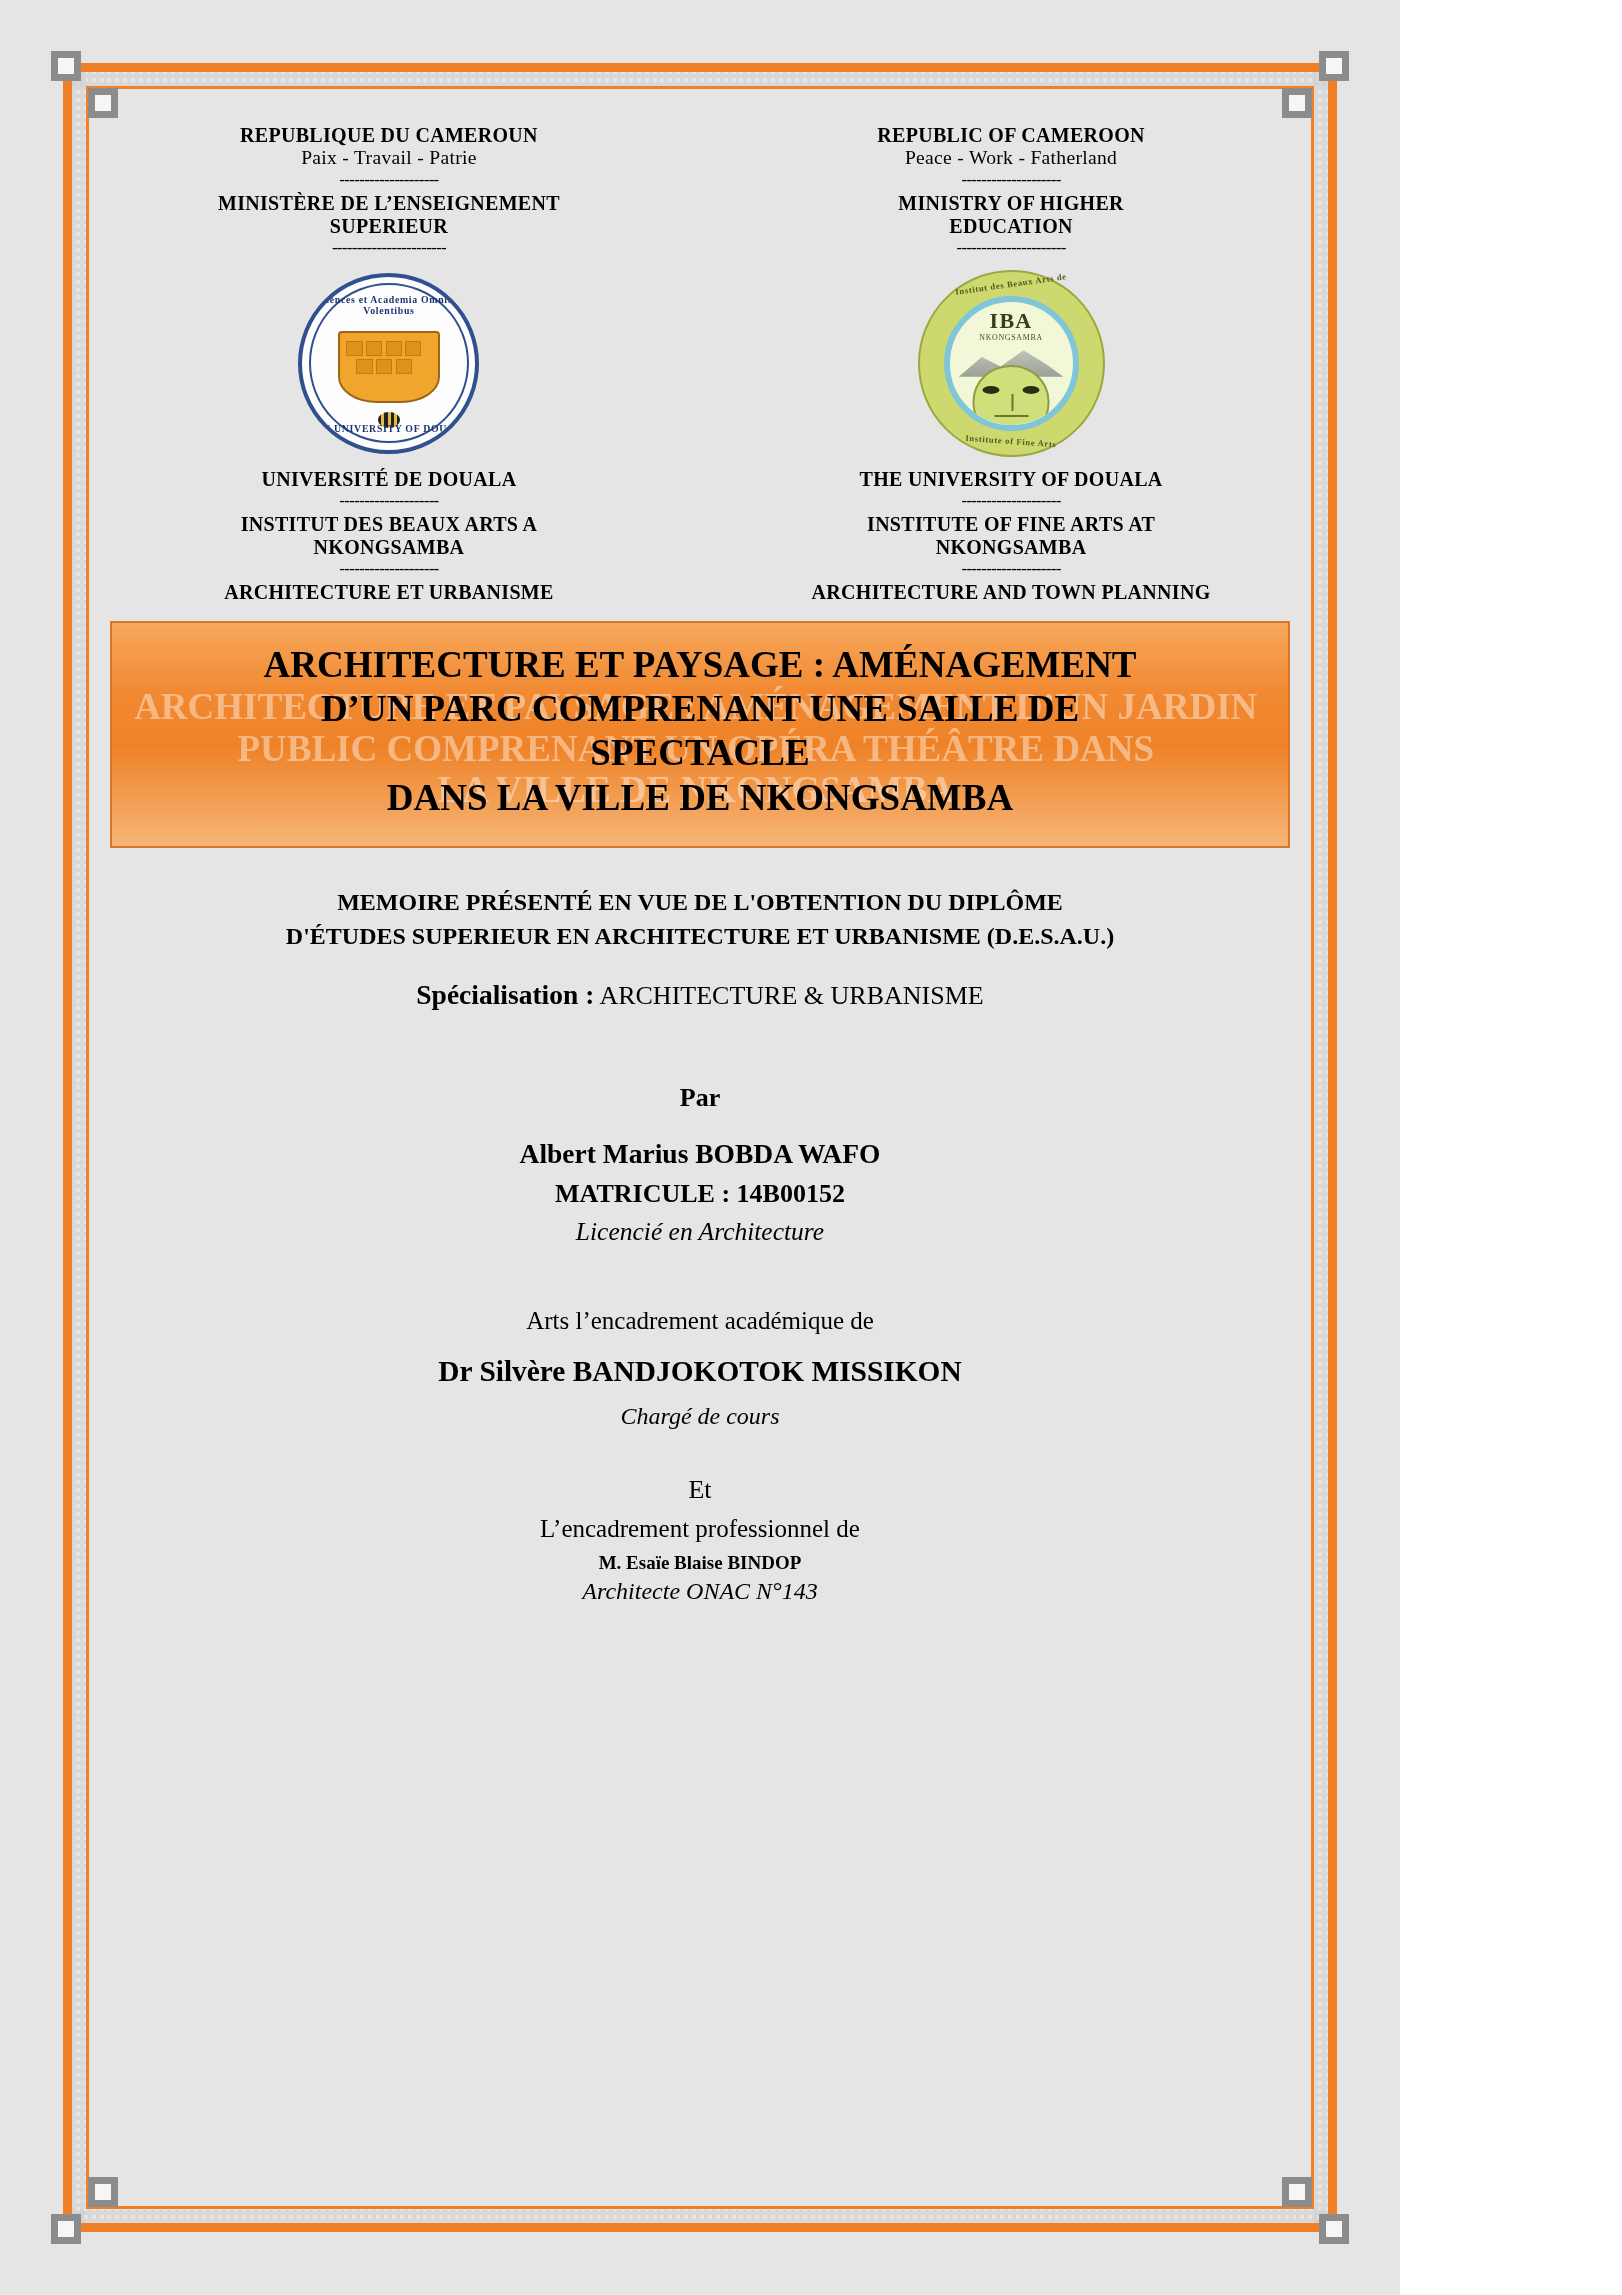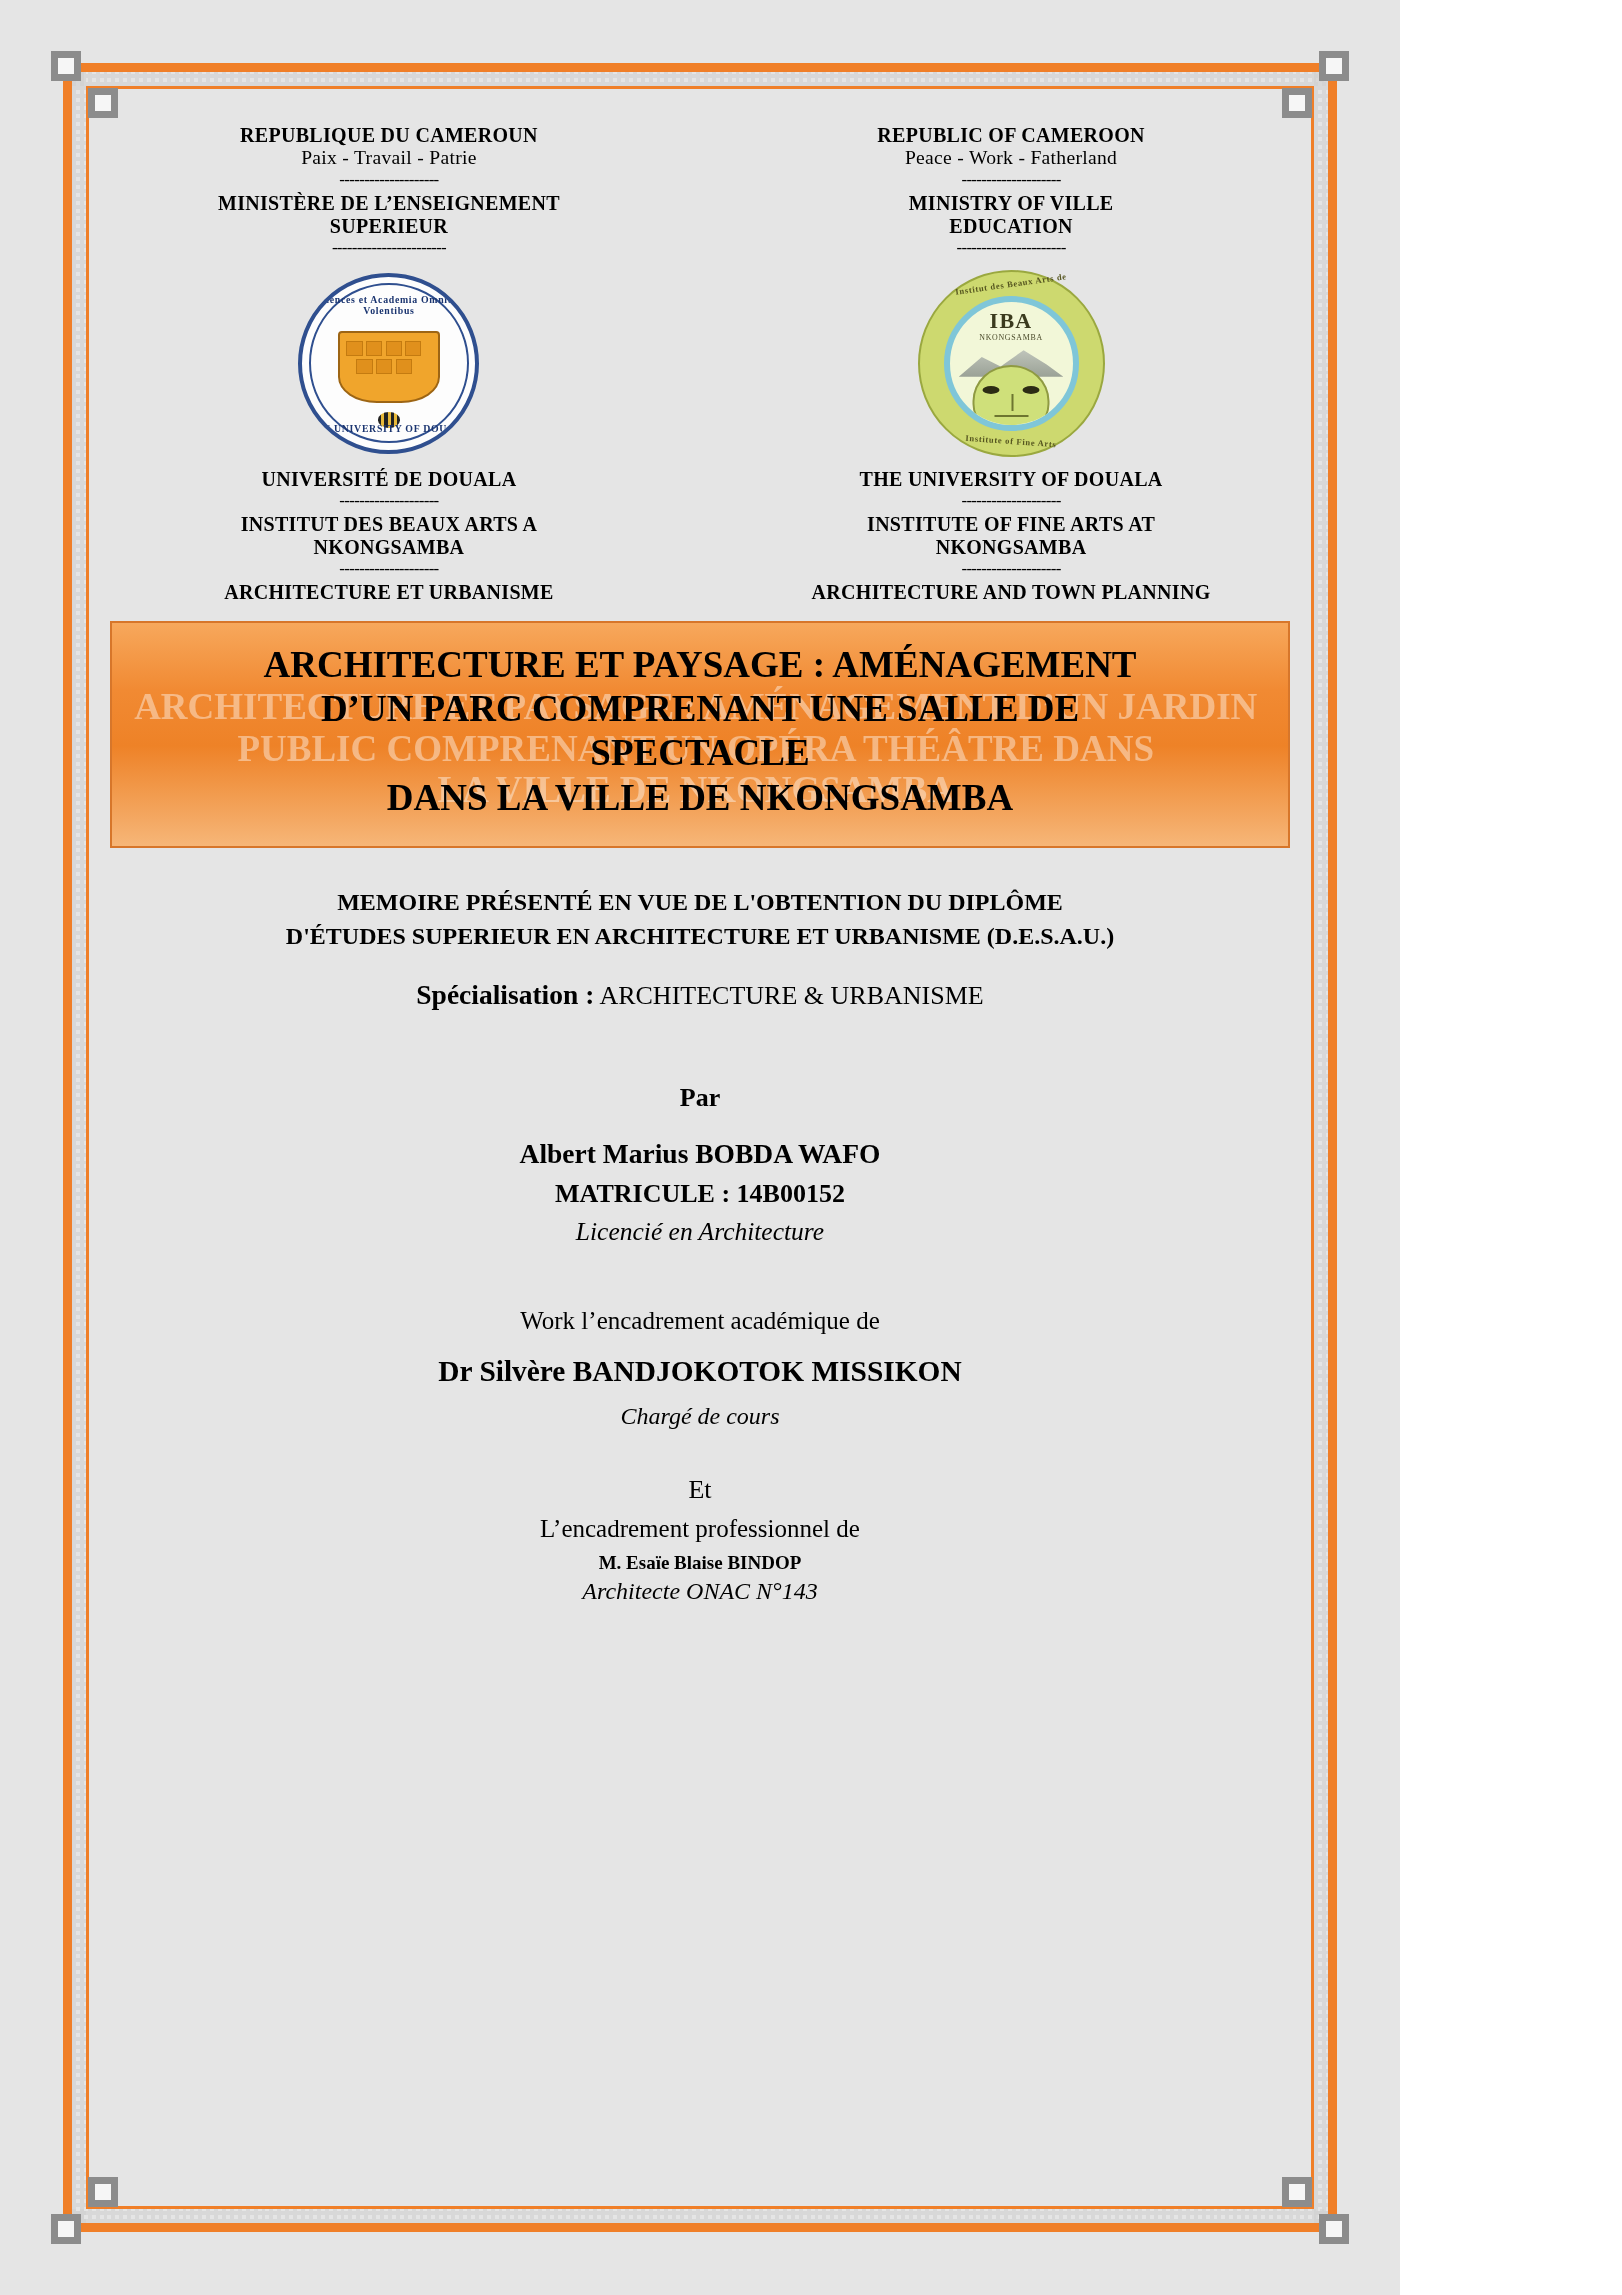--- a/index.html
+++ b/index.html
@@ -479,21 +479,21 @@
           <p class="hline b">NKONGSAMBA</p>
           <p class="dash">--------------------</p>
           <p class="hline b">ARCHITECTURE ET URBANISME</p>
         </div>
       </div>
 
       <div class="head-col">
         <p class="hline b">REPUBLIC OF CAMEROON</p>
         <p class="hline">Peace - Work - Fatherland</p>
         <p class="dash">--------------------</p>
-        <p class="hline b">MINISTRY OF VILLE</p>
+        <p class="hline b">MINISTRY OF HIGHER</p>
         <p class="hline b">EDUCATION</p>
         <p class="dash">----------------------</p>
 
         <div class="logo-wrap">
           <div class="iba">
             <div class="outer"></div>
             <div class="ring-text">
               <div class="ring-label t">Institut des Beaux Arts de</div>
               <div class="ring-label b">Institute of Fine Arts</div>
             </div>
@@ -548,21 +548,21 @@
 
     <div class="par">Par</div>
 
     <div class="author">
       <div>Albert Marius BOBDA WAFO</div>
       <div class="small">MATRICULE : 14B00152</div>
       <div class="ital">Licencié en Architecture</div>
     </div>
 
     <div class="superv">
-      <span>Work l’encadrement académique de</span>
+      <span>Arts l’encadrement académique de</span>
       <span class="name">Dr Silvère BANDJOKOTOK MISSIKON</span>
       <span class="role">Chargé de cours</span>
     </div>
 
     <div class="et">Et</div>
 
     <div class="prof">
       <span>L’encadrement professionnel de</span>
       <span class="name">M. Esaïe Blaise BINDOP</span>
       <span class="role">Architecte ONAC N°143</span>

